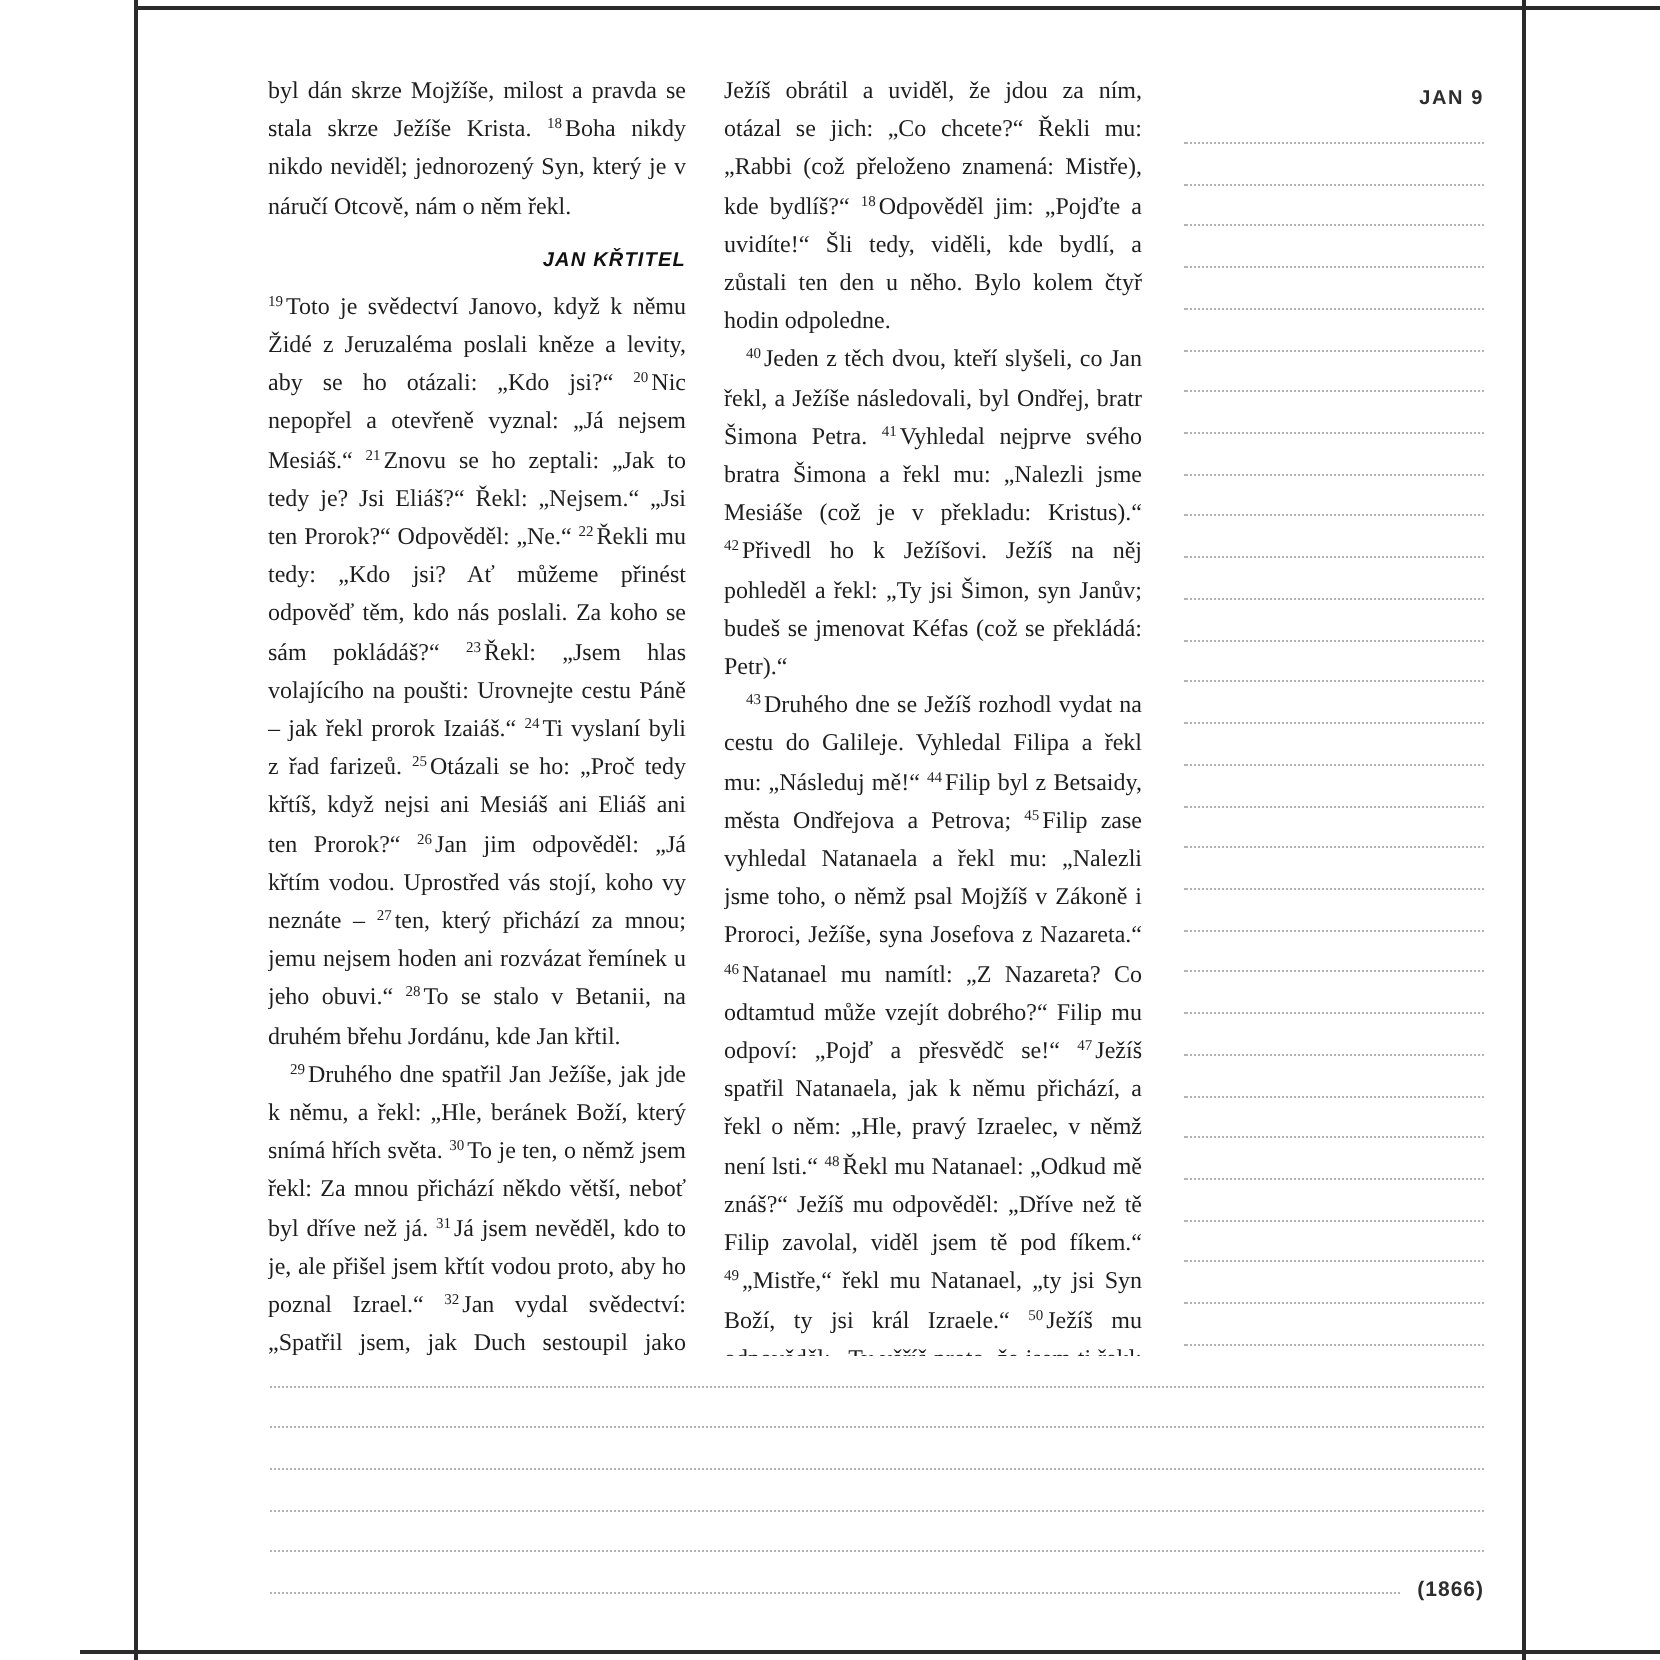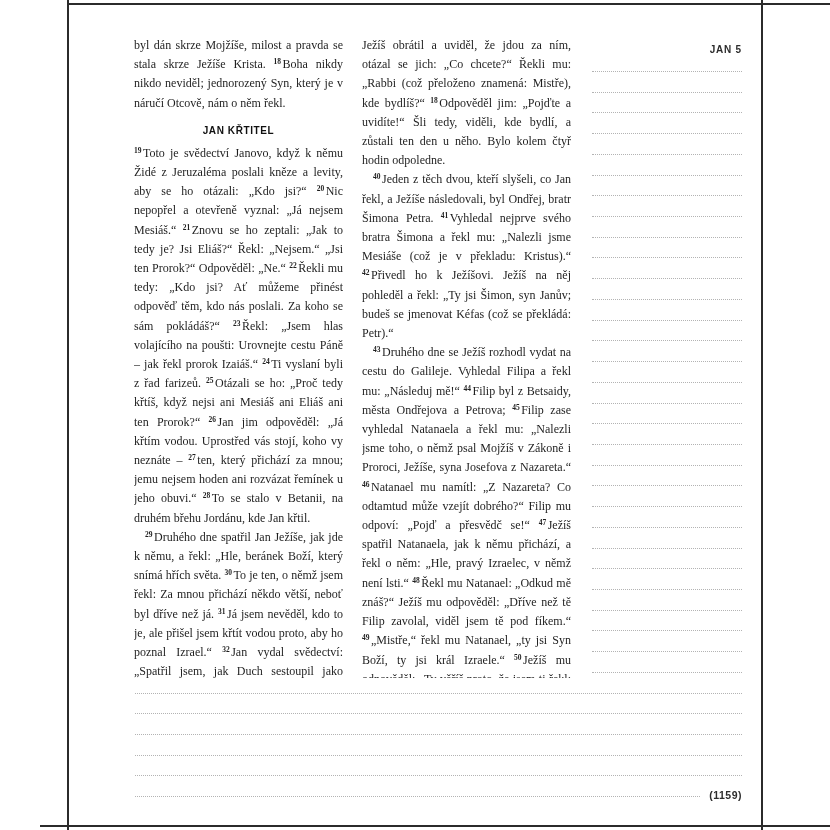--- a/index.html
+++ b/index.html
@@ -14,22 +14,22 @@
   
   .col{position:absolute;top:36px;width:209px;height:642px;overflow:hidden;
        font-family:"Liberation Serif","DejaVu Serif",serif;font-size:12px;line-height:19.2px;
        text-align:justify;color:#1e1e1e;}
   .col-left{left:134px;}
   .col-right{left:362px;}
   .para{margin:0;}
   .para.indent{text-indent:11px;}
   .sec-heading{font-family:"Liberation Sans","DejaVu Sans",sans-serif;font-weight:700;
        font-size:10px;line-height:13px;letter-spacing:.6px;margin:11px 0 7px 0;color:#111111;
-       text-align:center;}
-  sup.v{font-size:7.5px;font-weight:700;line-height:0;vertical-align:4px;margin-right:1.5px;}
+       text-align:right;font-style:italic;}
+  sup.v{font-size:7.5px;font-weight:400;line-height:0;vertical-align:4px;margin-right:1.5px;}
   
   .running-head{position:absolute;top:44px;left:592px;width:150px;text-align:right;
        font-family:"Liberation Sans","DejaVu Sans",sans-serif;font-weight:700;font-size:10px;
        letter-spacing:.8px;color:#2d2d2d;}
   .page-number{position:absolute;top:789px;left:592px;width:150px;text-align:right;
        font-family:"Liberation Sans","DejaVu Sans",sans-serif;font-weight:700;font-size:10.5px;
        letter-spacing:.5px;color:#2d2d2d;}
   
   .note-line{position:absolute;height:0;border-bottom:1px dotted #b3b3b3;}
 </style>
@@ -74,28 +74,28 @@
       <div class="note-line" style="top: 651.16px; left: 592px; width: 150px;"></div>
       <div class="note-line" style="top: 671.88px; left: 592px; width: 150px;"></div>
       <div class="note-line" style="top: 692.6px; left: 135px; width: 607px;"></div>
       <div class="note-line" style="top: 713.32px; left: 135px; width: 607px;"></div>
       <div class="note-line" style="top: 734.04px; left: 135px; width: 607px;"></div>
       <div class="note-line" style="top: 754.76px; left: 135px; width: 607px;"></div>
       <div class="note-line" style="top: 775.48px; left: 135px; width: 607px;"></div>
       <div class="note-line" style="top: 796.2px; left: 135px; width: 565px;"></div>
     </div>
 
-  <div class="running-head">JAN 5</div>
+  <div class="running-head">JAN 9</div>
 
   <div id="col-left" class="col col-left">
       <p class="para">byl dán skrze Mojžíše, milost a pravda se stala skrze Ježíše Krista. <sup class="v">18</sup>Boha nikdy nikdo neviděl; jednorozený Syn, který je v náručí Otcově, nám o něm řekl.</p>
       <h3 class="sec-heading">JAN KŘTITEL</h3>
       <p class="para"><sup class="v">19</sup>Toto je svědectví Janovo, když k němu Židé z Jeruzaléma poslali kněze a levity, aby se ho otázali: „Kdo jsi?“ <sup class="v">20</sup>Nic nepopřel a otevřeně vyznal: „Já nejsem Mesiáš.“ <sup class="v">21</sup>Znovu se ho zeptali: „Jak to tedy je? Jsi Eliáš?“ Řekl: „Nejsem.“ „Jsi ten Prorok?“ Odpověděl: „Ne.“ <sup class="v">22</sup>Řekli mu tedy: „Kdo jsi? Ať můžeme přinést odpověď těm, kdo nás poslali. Za koho se sám pokládáš?“ <sup class="v">23</sup>Řekl: „Jsem hlas volajícího na poušti: Urovnejte cestu Páně – jak řekl prorok Izaiáš.“ <sup class="v">24</sup>Ti vyslaní byli z řad farizeů. <sup class="v">25</sup>Otázali se ho: „Proč tedy křtíš, když nejsi ani Mesiáš ani Eliáš ani ten Prorok?“ <sup class="v">26</sup>Jan jim odpověděl: „Já křtím vodou. Uprostřed vás stojí, koho vy neznáte – <sup class="v">27</sup>ten, který přichází za mnou; jemu nejsem hoden ani rozvázat řemínek u jeho obuvi.“ <sup class="v">28</sup>To se stalo v Betanii, na druhém břehu Jordánu, kde Jan křtil.</p>
       <p class="para indent"><sup class="v">29</sup>Druhého dne spatřil Jan Ježíše, jak jde k němu, a řekl: „Hle, beránek Boží, který snímá hřích světa. <sup class="v">30</sup>To je ten, o němž jsem řekl: Za mnou přichází někdo větší, neboť byl dříve než já. <sup class="v">31</sup>Já jsem nevěděl, kdo to je, ale přišel jsem křtít vodou proto, aby ho poznal Izrael.“ <sup class="v">32</sup>Jan vydal svědectví: „Spatřil jsem, jak Duch sestoupil jako holubice z nebe a zůstal na něm. A já jsem stále nevěděl, kdo to je, ale ten, který mě poslal křtít vodou, mi řekl: ‚Na koho spatříš sestupovat Ducha a zůstávat na něm, to je ten, který křtí Duchem svatým.‘ Já jsem to viděl a dosvědčuji, že toto je Syn Boží.“</p>
     </div>
   <div id="col-right" class="col col-right">
       <p class="para">Ježíš obrátil a uviděl, že jdou za ním, otázal se jich: „Co chcete?“ Řekli mu: „Rabbi (což přeloženo znamená: Mistře), kde bydlíš?“ <sup class="v">18</sup>Odpověděl jim: „Pojďte a uvidíte!“ Šli tedy, viděli, kde bydlí, a zůstali ten den u něho. Bylo kolem čtyř hodin odpoledne.</p>
       <p class="para indent"><sup class="v">40</sup>Jeden z těch dvou, kteří slyšeli, co Jan řekl, a Ježíše následovali, byl Ondřej, bratr Šimona Petra. <sup class="v">41</sup>Vyhledal nejprve svého bratra Šimona a řekl mu: „Nalezli jsme Mesiáše (což je v překladu: Kristus).“ <sup class="v">42</sup>Přivedl ho k Ježíšovi. Ježíš na něj pohleděl a řekl: „Ty jsi Šimon, syn Janův; budeš se jmenovat Kéfas (což se překládá: Petr).“</p>
       <p class="para indent"><sup class="v">43</sup>Druhého dne se Ježíš rozhodl vydat na cestu do Galileje. Vyhledal Filipa a řekl mu: „Následuj mě!“ <sup class="v">44</sup>Filip byl z Betsaidy, města Ondřejova a Petrova; <sup class="v">45</sup>Filip zase vyhledal Natanaela a řekl mu: „Nalezli jsme toho, o němž psal Mojžíš v Zákoně i Proroci, Ježíše, syna Josefova z Nazareta.“ <sup class="v">46</sup>Natanael mu namítl: „Z Nazareta? Co odtamtud může vzejít dobrého?“ Filip mu odpoví: „Pojď a přesvědč se!“ <sup class="v">47</sup>Ježíš spatřil Natanaela, jak k němu přichází, a řekl o něm: „Hle, pravý Izraelec, v němž není lsti.“ <sup class="v">48</sup>Řekl mu Natanael: „Odkud mě znáš?“ Ježíš mu odpověděl: „Dříve než tě Filip zavolal, viděl jsem tě pod fíkem.“ <sup class="v">49</sup>„Mistře,“ řekl mu Natanael, „ty jsi Syn Boží, ty jsi král Izraele.“ <sup class="v">50</sup>Ježíš mu odpověděl: „Ty věříš proto, že jsem ti řekl: ‚Viděl jsem tě pod fíkem‘? Uvidíš věci daleko větší.“ A dodal: „Amen, amen, pravím vám, uzříte nebesa otevřená a anděly Boží vystupovat a sestupovat na Syna člověka.“</p>
     </div>
 
-  <div class="page-number">(1159)</div>
+  <div class="page-number">(1866)</div>
 </div>
 
 </body></html>

